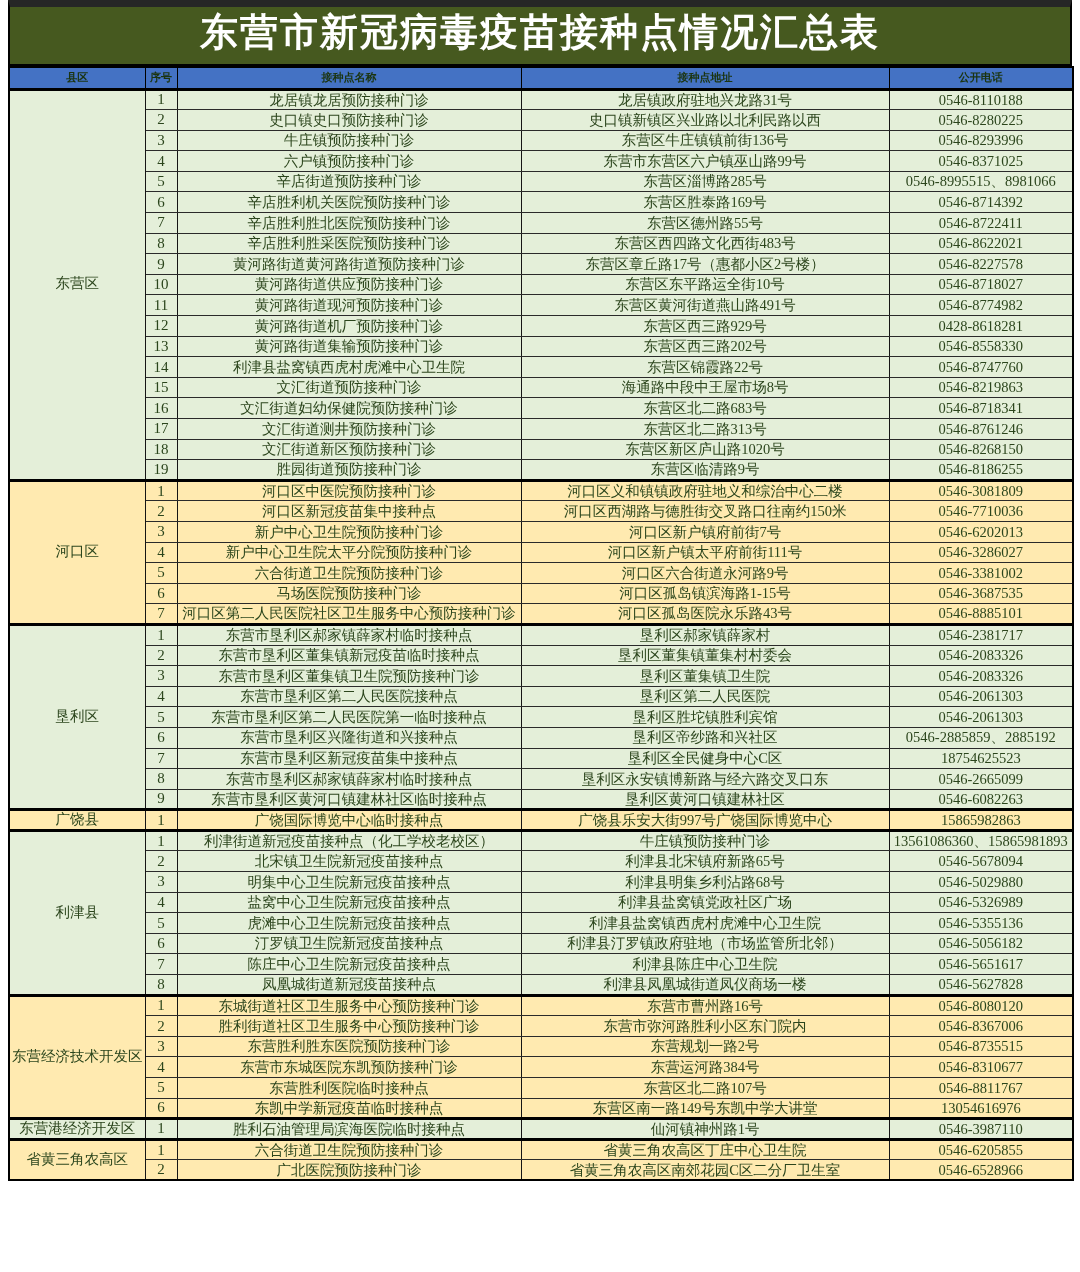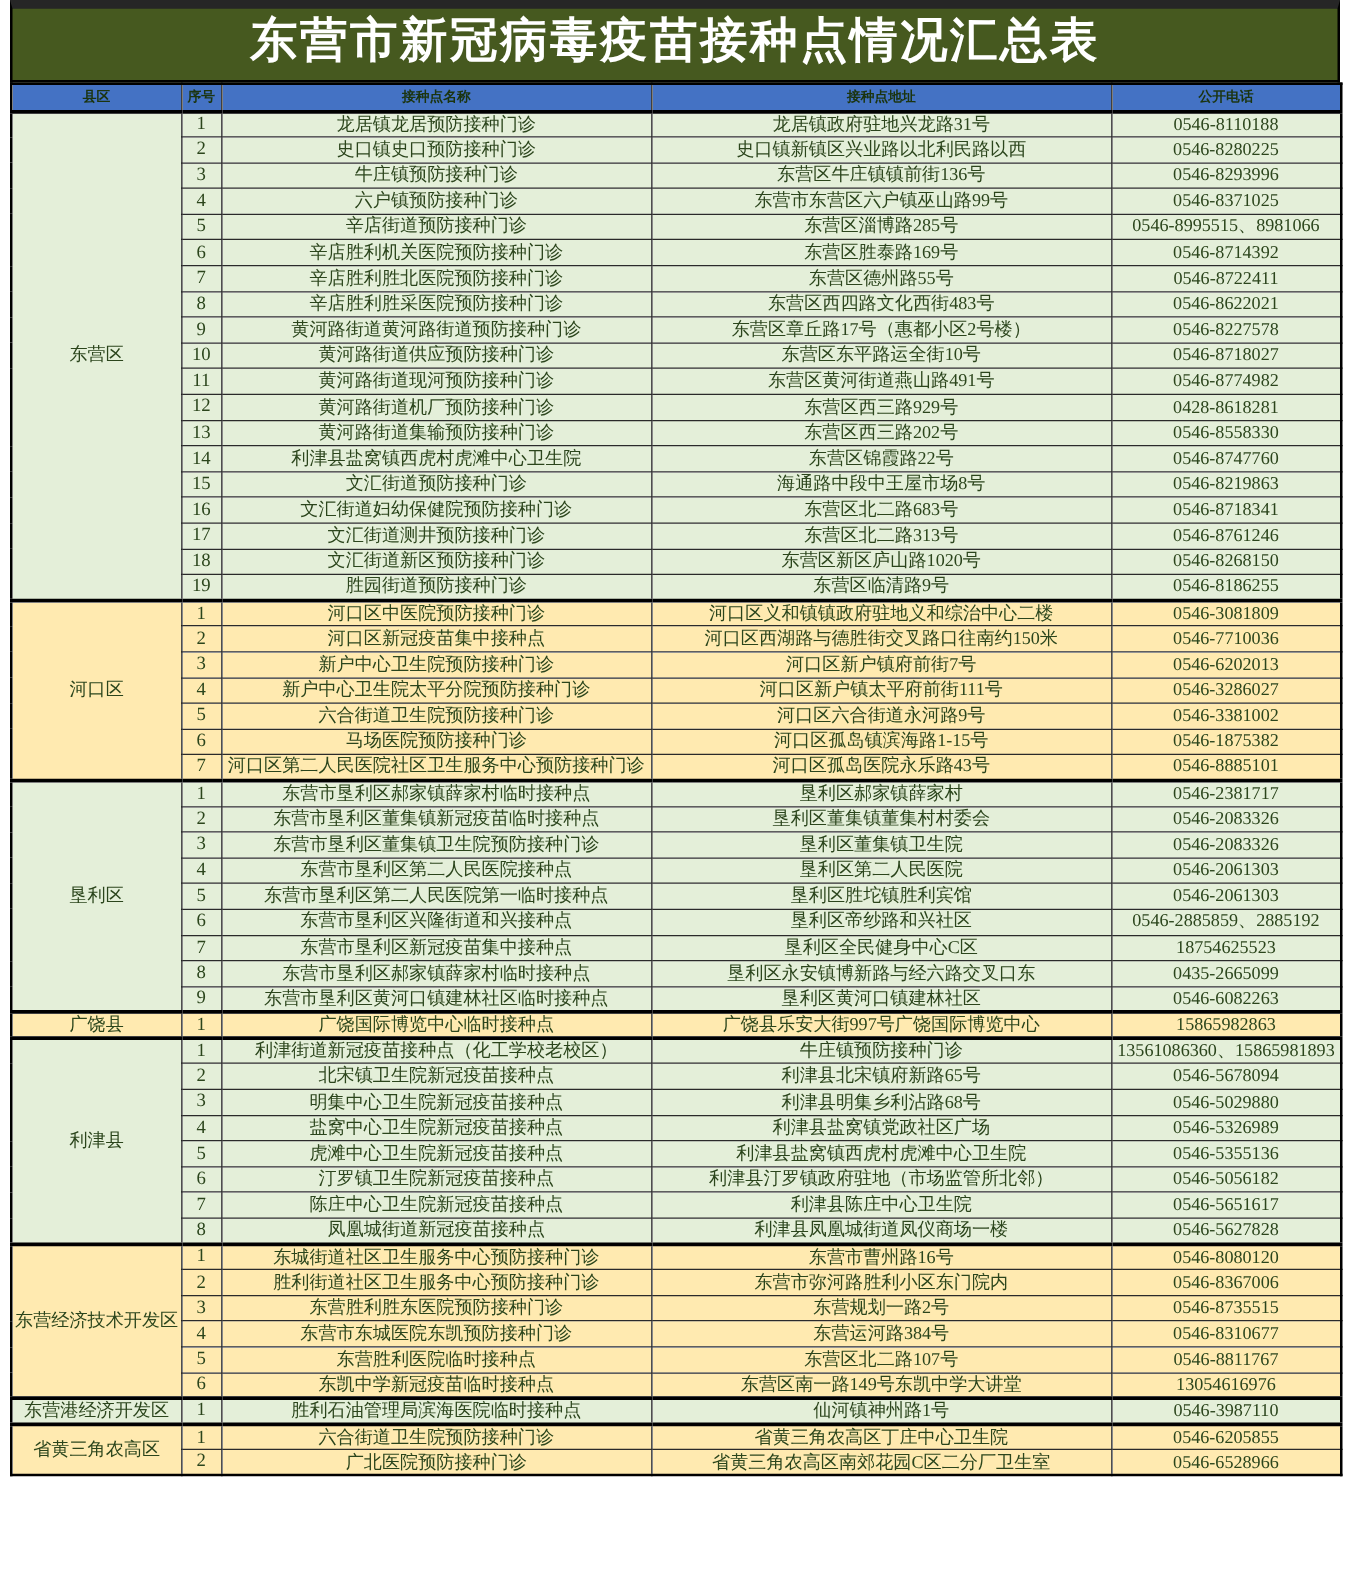--- a/index.html
+++ b/index.html
@@ -63,21 +63,21 @@
     border-top:1.4px solid #2a2a2a;
     border-bottom:1.4px solid #2a2a2a;
     white-space:nowrap;
     overflow:hidden;
     line-height:1;
   }
   tr.sep td{border-top:3px solid #000;}
   .g-green td{background:var(--row-green);}
   .g-yellow td{background:var(--row-yellow);}
   td.county{
-    font-family:Liberation Sans, sans-serif;
+    font-family:Liberation Mono, monospace;
     font-size:14.5px;
   }
   td.no{font-size:15px;}
 </style>
 </head>
 <body>
 
 <div class="page">
   <div class="title-bar">
     <div class="title">东营市新冠病毒疫苗接种点情况汇总表</div>
@@ -244,21 +244,21 @@
         <tr class="g-yellow">
           <td class="no">5</td>
           <td class="name">六合街道卫生院预防接种门诊</td>
           <td class="address">河口区六合街道永河路9号</td>
           <td class="phone">0546-3381002</td>
         </tr>
         <tr class="g-yellow">
           <td class="no">6</td>
           <td class="name">马场医院预防接种门诊</td>
           <td class="address">河口区孤岛镇滨海路1-15号</td>
-          <td class="phone">0546-1875382</td>
+          <td class="phone">0546-3687535</td>
         </tr>
         <tr class="g-yellow">
           <td class="no">7</td>
           <td class="name">河口区第二人民医院社区卫生服务中心预防接种门诊</td>
           <td class="address">河口区孤岛医院永乐路43号</td>
           <td class="phone">0546-8885101</td>
         </tr>
         <tr class="g-green sep">
           <td rowspan="9" class="county">垦利区</td>
           <td class="no">1</td>
@@ -299,21 +299,21 @@
         <tr class="g-green">
           <td class="no">7</td>
           <td class="name">东营市垦利区新冠疫苗集中接种点</td>
           <td class="address">垦利区全民健身中心C区</td>
           <td class="phone">18754625523</td>
         </tr>
         <tr class="g-green">
           <td class="no">8</td>
           <td class="name">东营市垦利区郝家镇薛家村临时接种点</td>
           <td class="address">垦利区永安镇博新路与经六路交叉口东</td>
-          <td class="phone">0435-2665099</td>
+          <td class="phone">0546-2665099</td>
         </tr>
         <tr class="g-green">
           <td class="no">9</td>
           <td class="name">东营市垦利区黄河口镇建林社区临时接种点</td>
           <td class="address">垦利区黄河口镇建林社区</td>
           <td class="phone">0546-6082263</td>
         </tr>
         <tr class="g-yellow sep">
           <td rowspan="1" class="county">广饶县</td>
           <td class="no">1</td>

